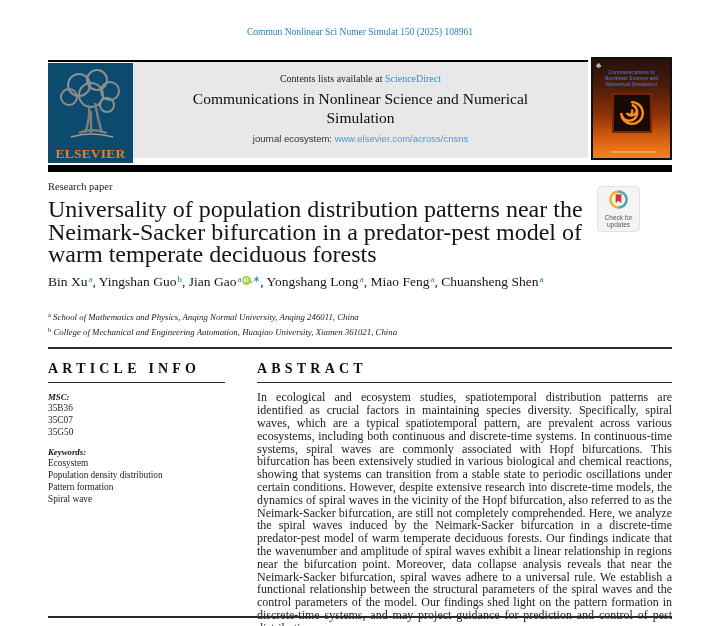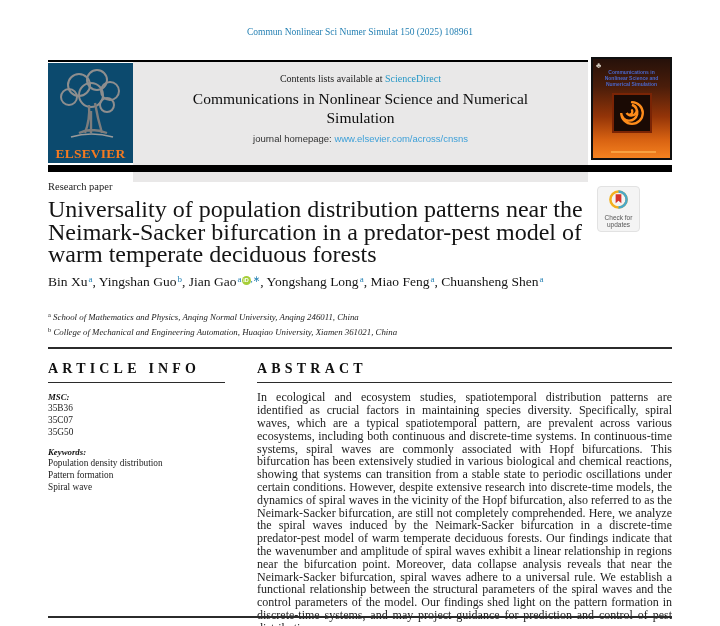--- a/index.html
+++ b/index.html
@@ -13,21 +13,21 @@
   
   .citation { left:48px; top:27px; width:624px; text-align:center;
     font-size:9.5px; color:#2580b3; }
 
   
   .hdr { left:48px; top:60px; width:624px; height:112px; }
   .hdr-topline { left:0; top:0; width:540px; height:2px; background:#000; }
   .logo-block { left:0; top:3px; width:85px; height:100px; background:#0c4a6e; text-align:center; }
   .elsevier-word { position:absolute; left:0; bottom:1px; width:85px; text-align:center;
     font-size:13.5px; font-weight:bold; color:#f47a20; letter-spacing:0.2px; }
-  .gray-box { left:85px; top:2px; width:455px; height:120px; background:#e9e8e8; text-align:center; }
+  .gray-box { left:85px; top:2px; width:455px; height:96px; background:#e9e8e8; text-align:center; }
   .contents-line { margin-top:11px; font-size:10px; color:#222; }
   .link-blue { color:#2597c6; text-decoration:none; cursor:pointer; }
   .jtitle { margin-top:5px; font-size:15.5px; line-height:19px; color:#0d0d0d; padding:0 30px; }
   .homepage { margin-top:6px; font-size:9.5px; font-family:"Liberation Sans", sans-serif; color:#333; }
   .homepage .url { color:#3ea0d8; }
   .cover { left:543px; top:-3px; width:81px; height:103px; border:2px solid #101010;
     background:linear-gradient(180deg,#26110a 0%,#4a1d0a 28%,#933408 58%,#d96312 82%,#f58220 100%);
     text-align:center; overflow:hidden; }
   .cover-mini-logo { position:absolute; left:3px; top:2px; font-size:8px; color:#cfc7ba; }
   .cover-title { margin-top:10px; padding:0 7px; font-family:"Liberation Sans", sans-serif;
@@ -86,21 +86,21 @@
         </g>
         <path d="M34 38 C35 50 33 58 30 66 M40 36 C42 48 44 56 47 66 M36 44 L36 66 M24 66 Q36 60 52 66" stroke="#7d7d7d" stroke-width="2.4" fill="none"></path>
         <path d="M16 70 Q36 64 58 70" stroke="#9a9a9a" stroke-width="1.6" fill="none"></path>
       </svg>
       <div class="elsevier-word">ELSEVIER</div>
     </div>
 
     <div class="abs gray-box">
       <div class="contents-line"><span>Contents lists available at </span><span class="link-blue">ScienceDirect</span></div>
       <div class="jtitle">Communications in Nonlinear Science and Numerical Simulation</div>
-      <div class="homepage"><span>journal homepage: </span><span class="url">www.elsevier.com/across/cnsns</span></div>
+      <div class="homepage"><span>journal ecosystem: </span><span class="url">www.elsevier.com/across/cnsns</span></div>
     </div>
 
     <div class="abs cover">
       <span class="cover-mini-logo">♣</span>
       <div class="cover-title">Communications in Nonlinear Science and Numerical Simulation</div>
       <svg class="cover-spiral" viewBox="0 0 40 40">
         <path d="M20,8 A12,12 0 1 1 8,20 A9,9 0 1 0 20,11 A6,6 0 1 1 14,20 A3,3 0 1 0 20,17" fill="none" stroke="#ff8c1a" stroke-width="2.6" stroke-linecap="round"></path>
       </svg>
       <div class="cover-url-bar"></div>
     </div>
@@ -132,20 +132,21 @@
   <div class="abs rule-full" style="top:347px"></div>
 
   <div class="abs leftcol">
     <div class="sec-head">ARTICLE INFO</div>
     <div class="sec-rule"></div>
     <div class="info-label">MSC:</div>
     <div class="info-item">35B36</div>
     <div class="info-item">35C07</div>
     <div class="info-item">35G50</div>
     <div class="info-label info-gap">Keywords:</div>
+    <div class="info-item">Ecosystem</div>
     <div class="info-item">Population density distribution</div>
     <div class="info-item">Pattern formation</div>
     <div class="info-item">Spiral wave</div>
   </div>
 
   <div class="abs rightcol">
     <div class="sec-head">ABSTRACT</div>
     <div class="sec-rule"></div>
     <div class="abstract-text">In ecological and ecosystem studies, spatiotemporal distribution patterns are identified as crucial factors in maintaining species diversity. Specifically, spiral waves, which are a typical spatiotemporal pattern, are prevalent across various ecosystems, including both continuous and discrete-time systems. In continuous-time systems, spiral waves are commonly associated with Hopf bifurcations. This bifurcation has been extensively studied in various biological and chemical reactions, showing that systems can transition from a stable state to periodic oscillations under certain conditions. However, despite extensive research into discrete-time models, the dynamics of spiral waves in the vicinity of the Hopf bifurcation, also referred to as the Neimark-Sacker bifurcation, are still not completely comprehended. Here, we analyze the spiral waves induced by the Neimark-Sacker bifurcation in a discrete-time predator-pest model of warm temperate deciduous forests. Our findings indicate that the wavenumber and amplitude of spiral waves exhibit a linear relationship in regions near the bifurcation point. Moreover, data collapse analysis reveals that near the Neimark-Sacker bifurcation, spiral waves adhere to a universal rule. We establish a functional relationship between the structural parameters of the spiral waves and the control parameters of the model. Our findings shed light on the pattern formation in discrete-time systems, and may project guidance for prediction and control of pest distribution.</div>
   </div>

